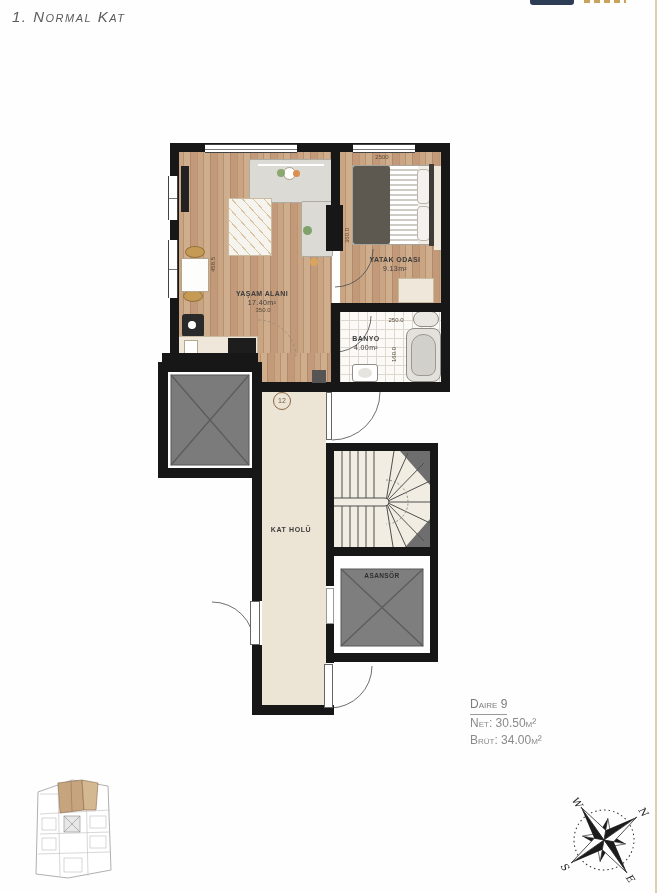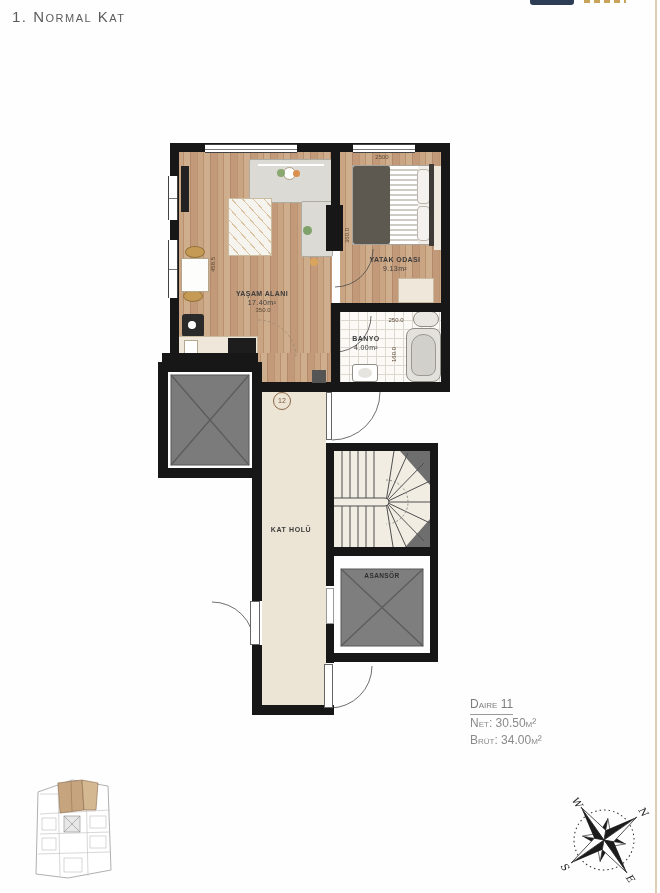--- a/index.html
+++ b/index.html
@@ -24,21 +24,21 @@
   .cream{background:#efe8da;border:1px solid #c9baa0;box-sizing:border-box;z-index:2;}
   .doorleaf{background:#fff;border:1px solid #666;box-sizing:border-box;z-index:6;}
   svg{display:block;}
   .lbl-tan{color:#7a5c3e;}
 </style>
 </head>
 <body>
 
 <div id="stage">
 
-  <div class="abs page-title" style="left:12px;top:8px;">1. Normal Kat</div>
+  <div class="abs page-title" style="left:12px;top:8px;font-style:italic;">1. Normal Kat</div>
   <div class="abs" style="left:530px;top:0;width:44px;height:5px;background:#2e3d56;border-radius:0 0 3px 3px;"></div>
   <div class="abs" style="left:584px;top:0;width:42px;height:3px;background:repeating-linear-gradient(90deg,#c9a35c 0 6px,transparent 6px 10px);"></div>
   <div class="abs" style="left:655px;top:0;width:2px;height:893px;background:#d8c7a6;opacity:.85;"></div>
 
   <div class="abs wood" style="left:178px;top:151px;width:154px;height:204px;"></div>
   <div class="abs wood" style="left:255px;top:353px;width:76px;height:29px;"></div>
   <div class="abs wood" style="left:340px;top:151px;width:101px;height:152px;"></div>
   <div class="abs tile" style="left:340px;top:311px;width:101px;height:71px;"></div>
   <div class="abs hallfloor" style="left:262px;top:392px;width:64px;height:313px;"></div>
 
@@ -180,21 +180,21 @@
   </div>
   <div class="abs room-label" style="left:261px;top:525px;width:60px;letter-spacing:.6px;">KAT HOLÜ</div>
   <div class="abs dim-text" style="left:368px;top:154px;width:28px;text-align:center;z-index:6;">2500</div>
   <div class="abs dim-text rot" style="left:344px;top:243px;">360.0</div>
   <div class="abs dim-text rot" style="left:210px;top:272px;">458.5</div>
   <div class="abs dim-text" style="left:382px;top:317px;width:28px;text-align:center;">250.0</div>
   <div class="abs dim-text rot" style="left:391px;top:362px;">160.0</div>
   <div class="abs lbl-tan" style="left:273px;top:392px;width:16px;height:16px;border:1px solid #8a6848;border-radius:50%;font-size:7px;line-height:16px;text-align:center;z-index:6;background:#ece4d4;">12</div>
 
   <div class="abs info-block" style="left:470px;top:696px;">
-    <span class="info-unit">Daire 11</span><br>
+    <span class="info-unit">Daire 9</span><br>
     <span>Net: 30.50m²</span><br>
     <span>Brüt: 34.00m²</span>
   </div>
 
   <svg class="abs" style="left:28px;top:772px;" width="88" height="112" viewBox="0 0 88 112">
     <polygon points="10,20 44,8 80,14 83,98 40,106 8,102" fill="#ffffff" stroke="#b0b0b0" stroke-width="1"></polygon>
     <g stroke="#c6c6c6" stroke-width="0.7" fill="none">
       <line x1="12" y1="42" x2="82" y2="38"></line>
         <line x1="12" y1="62" x2="82" y2="60"></line>
       <line x1="10" y1="82" x2="82" y2="80"></line>

